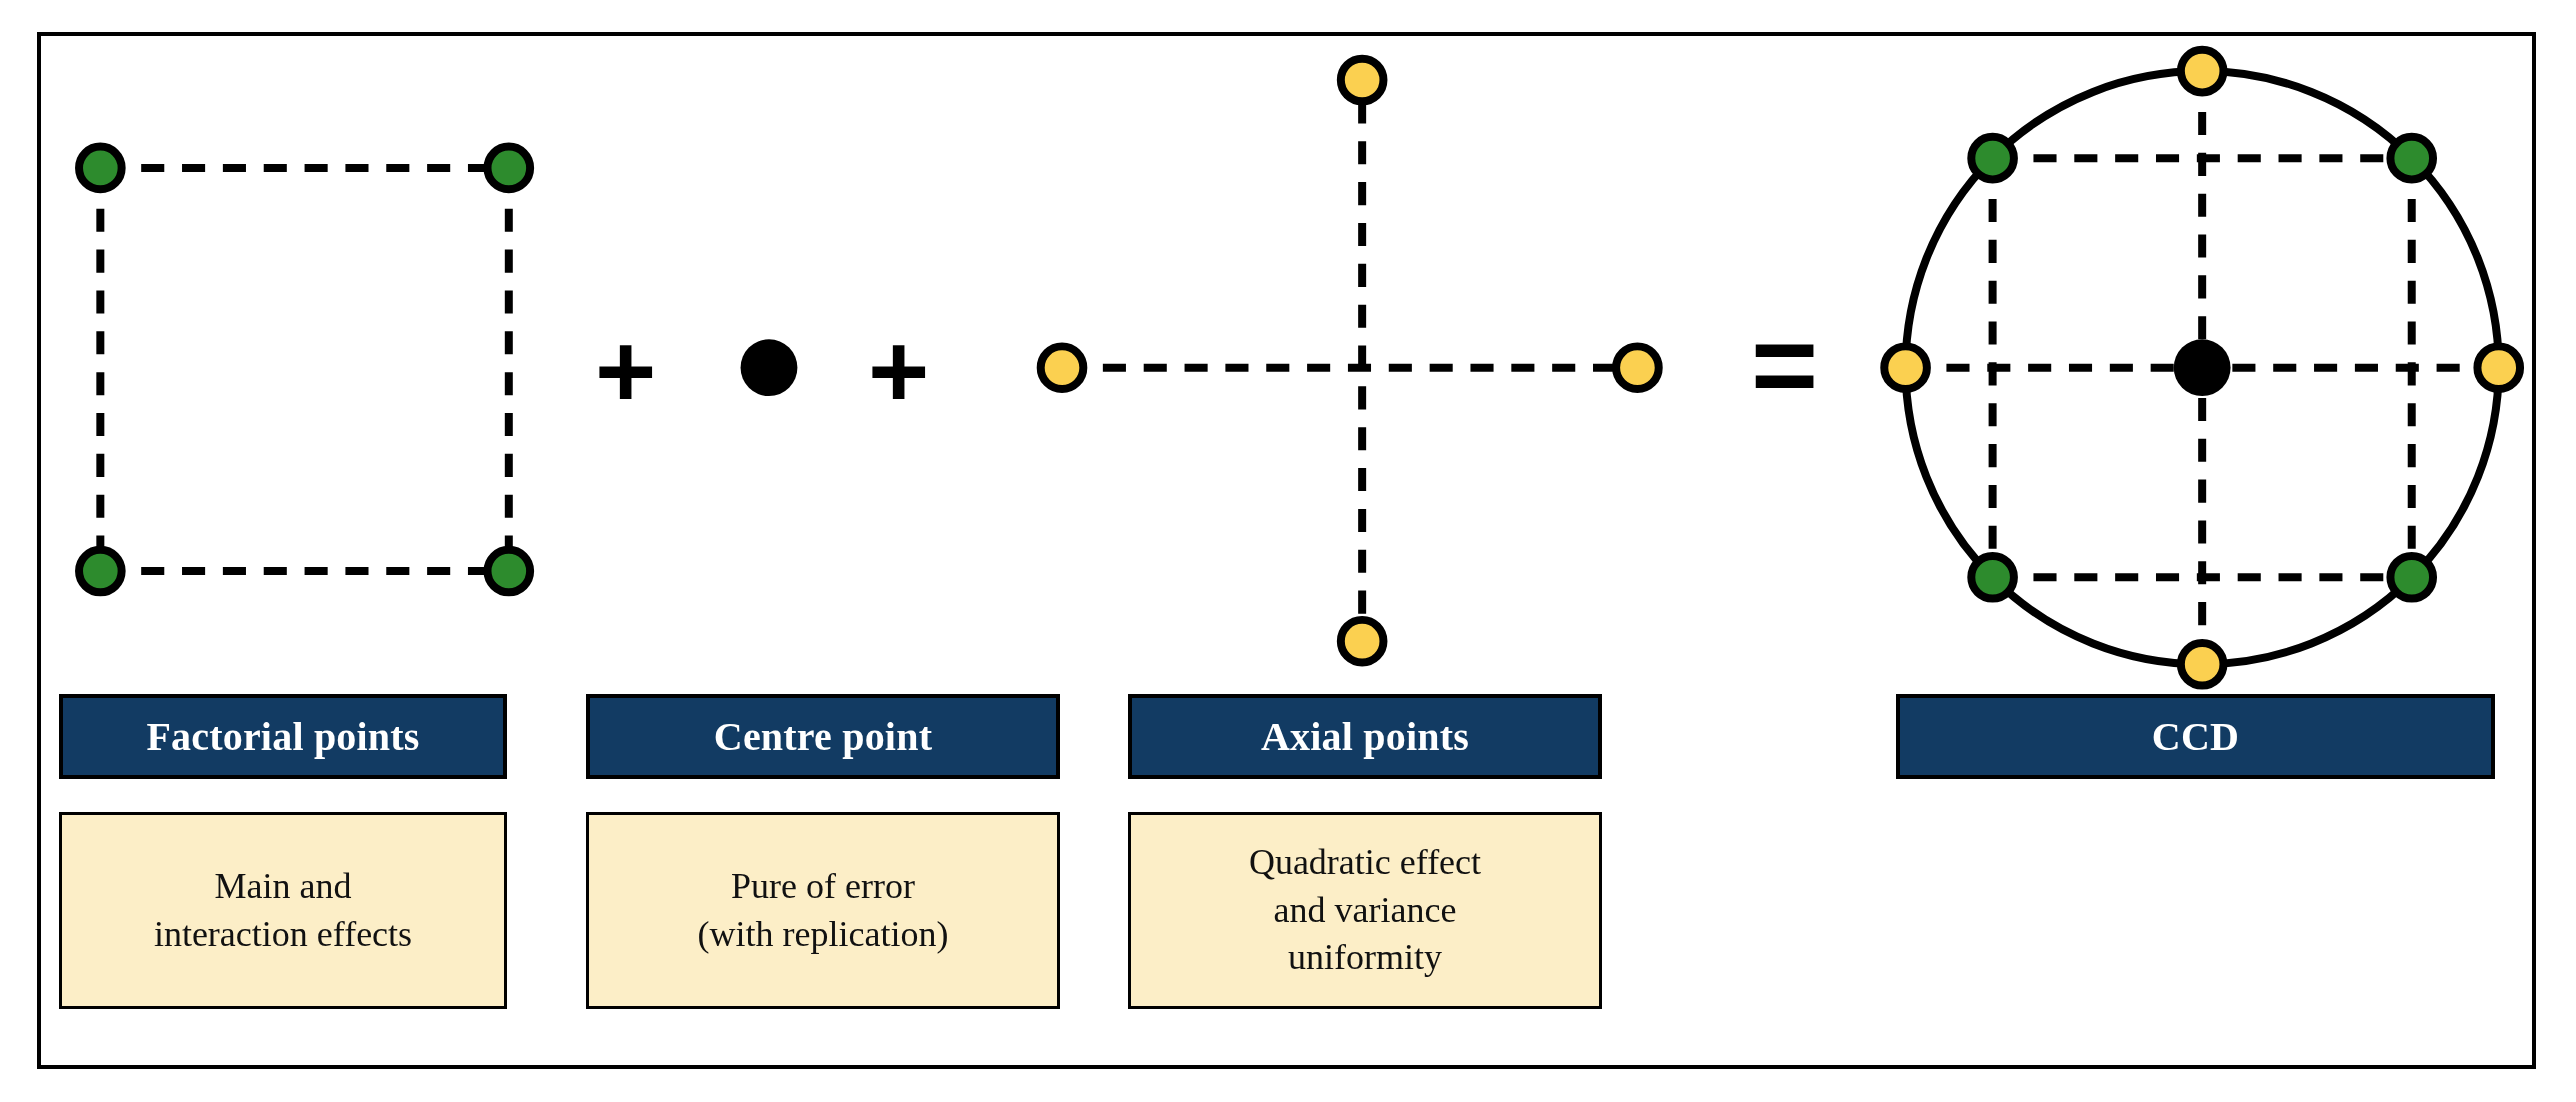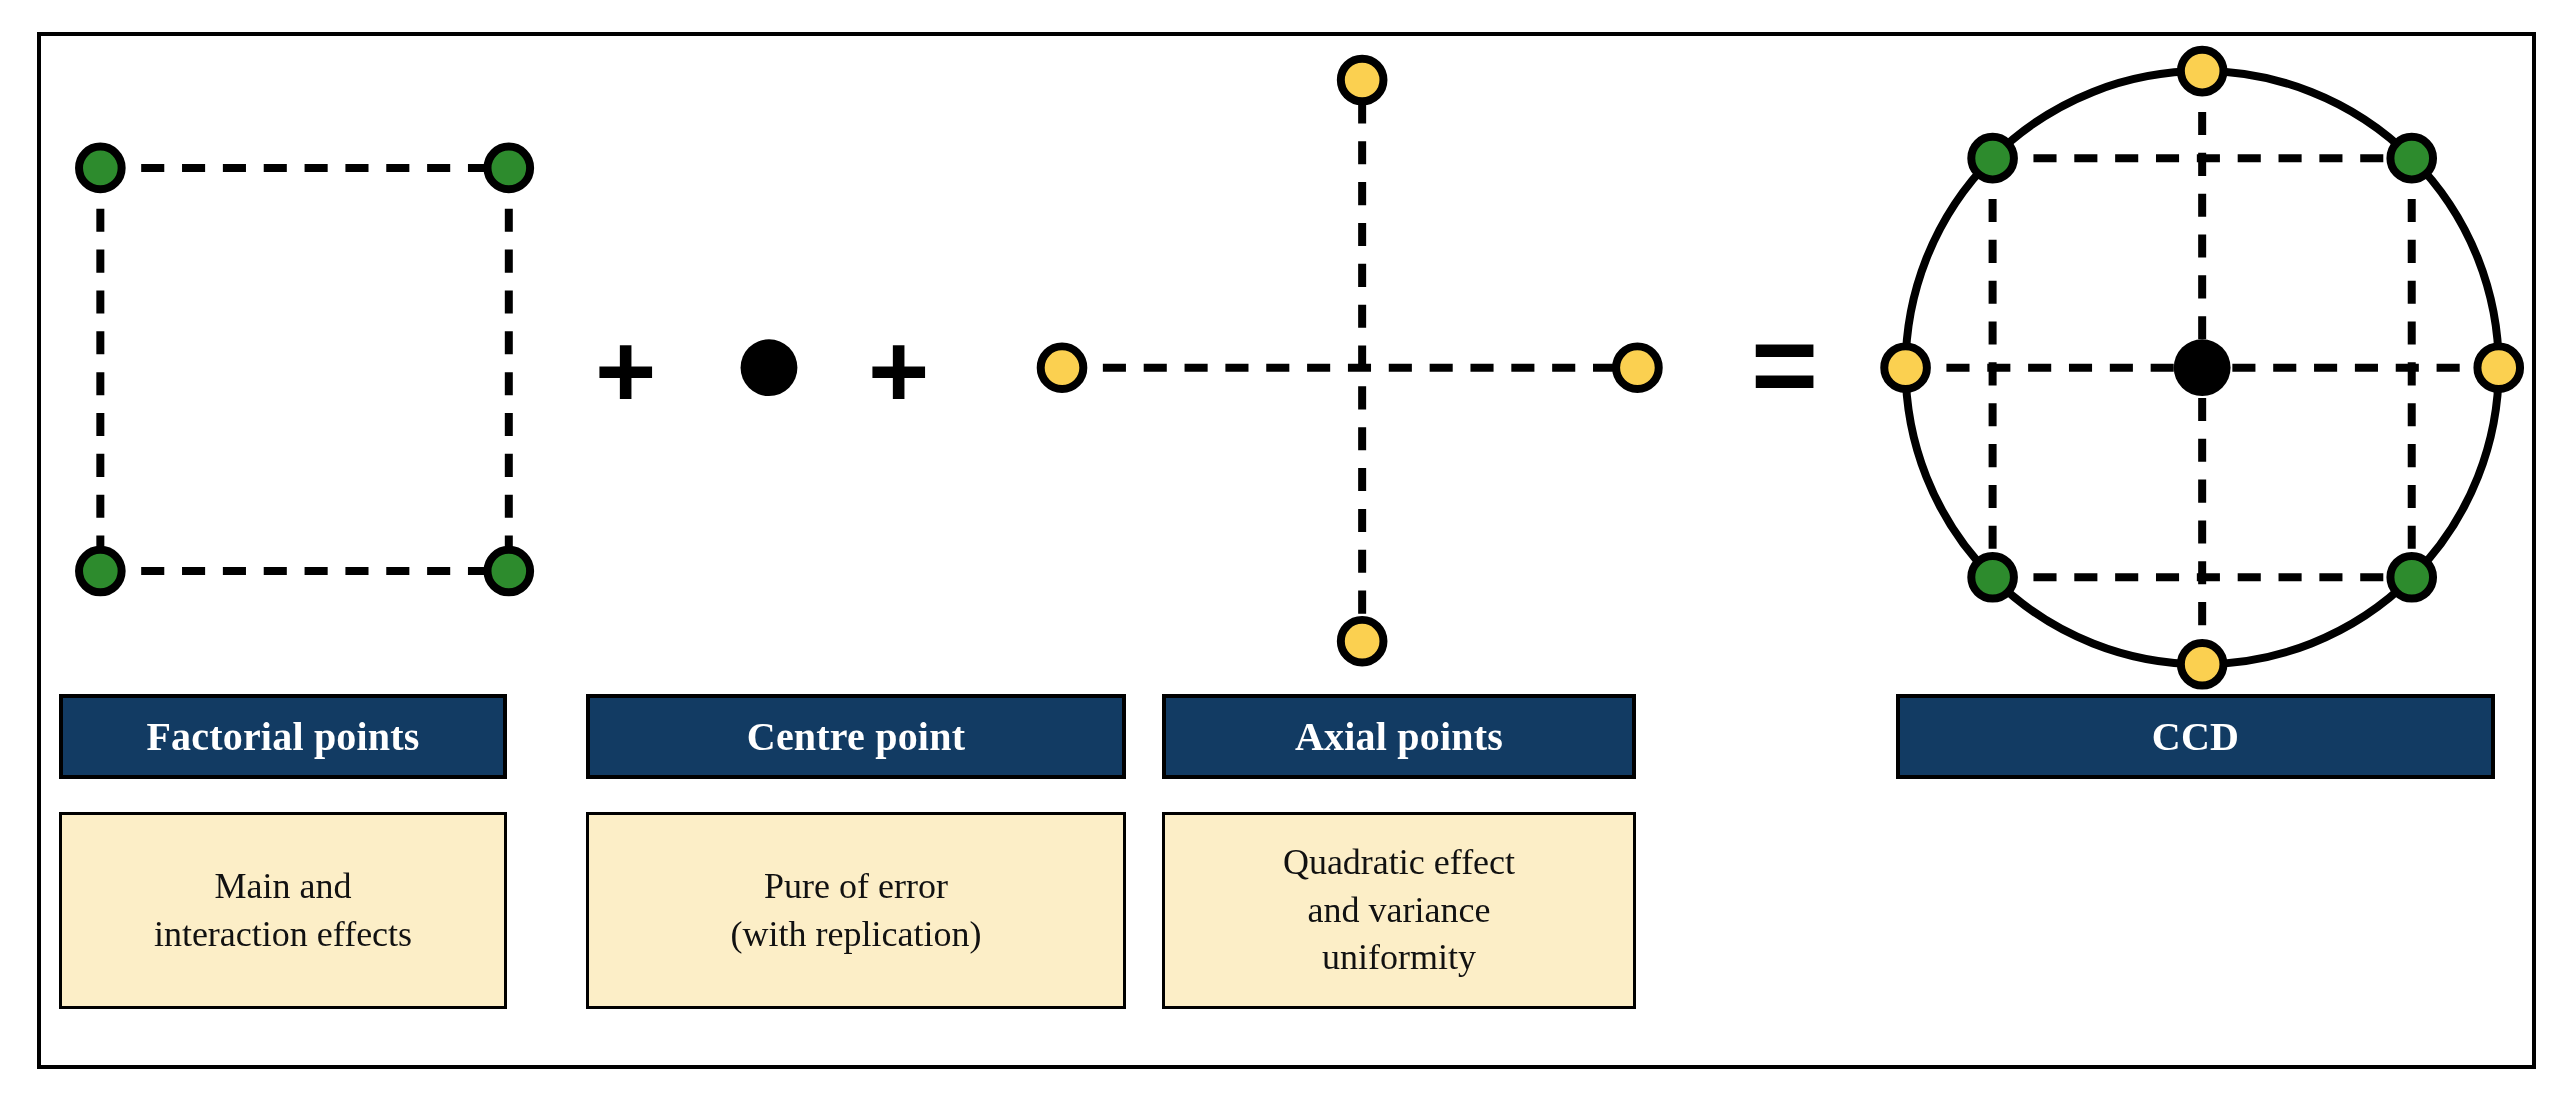--- a/index.html
+++ b/index.html
@@ -63,22 +63,22 @@
     display: flex;
     align-items: center;
     justify-content: center;
     text-align: center;
     line-height: 1.32;
     padding: 5.3px 9px;
   }
 
   
   .col1 { left: 59px;  width: 448px; }
-  .col2 { left: 586px; width: 540px; }
-  .col3 { left: 1162px; width: 474px; }
+  .col2 { left: 586px; width: 474px; }
+  .col3 { left: 1128px; width: 474px; }
   .col4 { left: 1896px; width: 599px; }
 
   .header-row { top: 694px; height: 85px; font-size: 40px; }
   .desc-row   { top: 812px; height: 197px; font-size: 36px; }
 
   .plus-sign, .equals-sign {
     position: absolute;
     color: #000000;
     font-family: "Liberation Sans", "DejaVu Sans", sans-serif;
     font-weight: bold;

